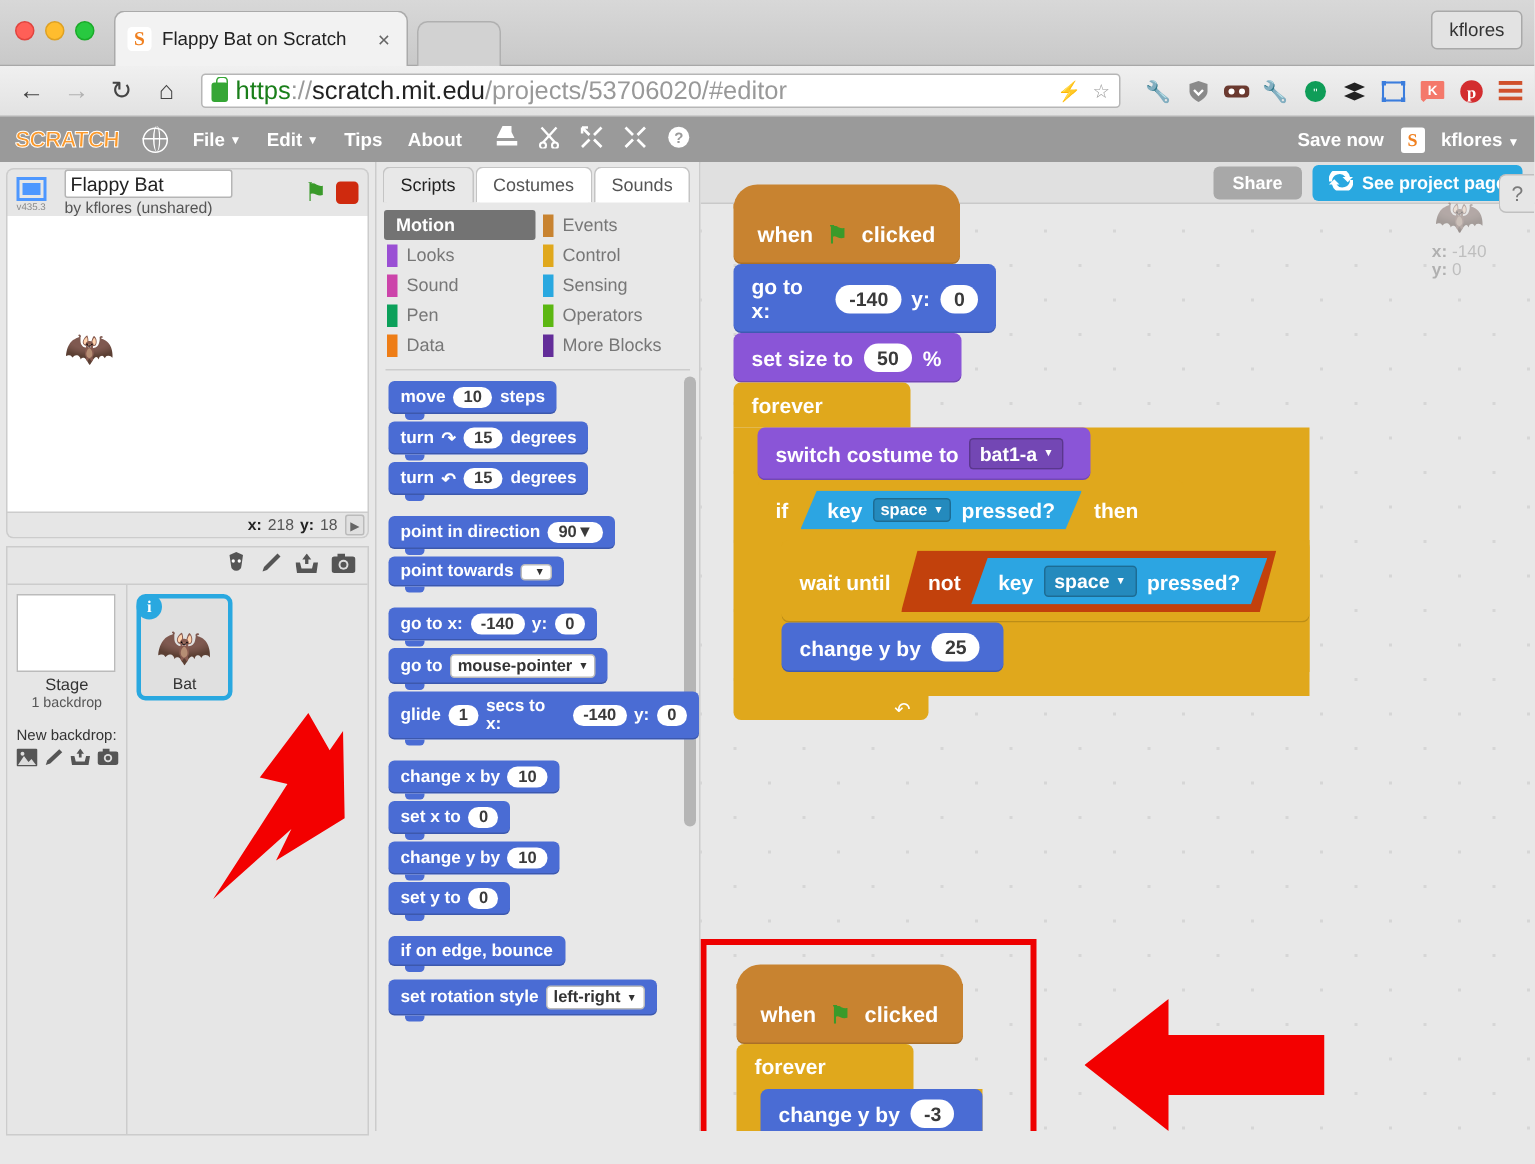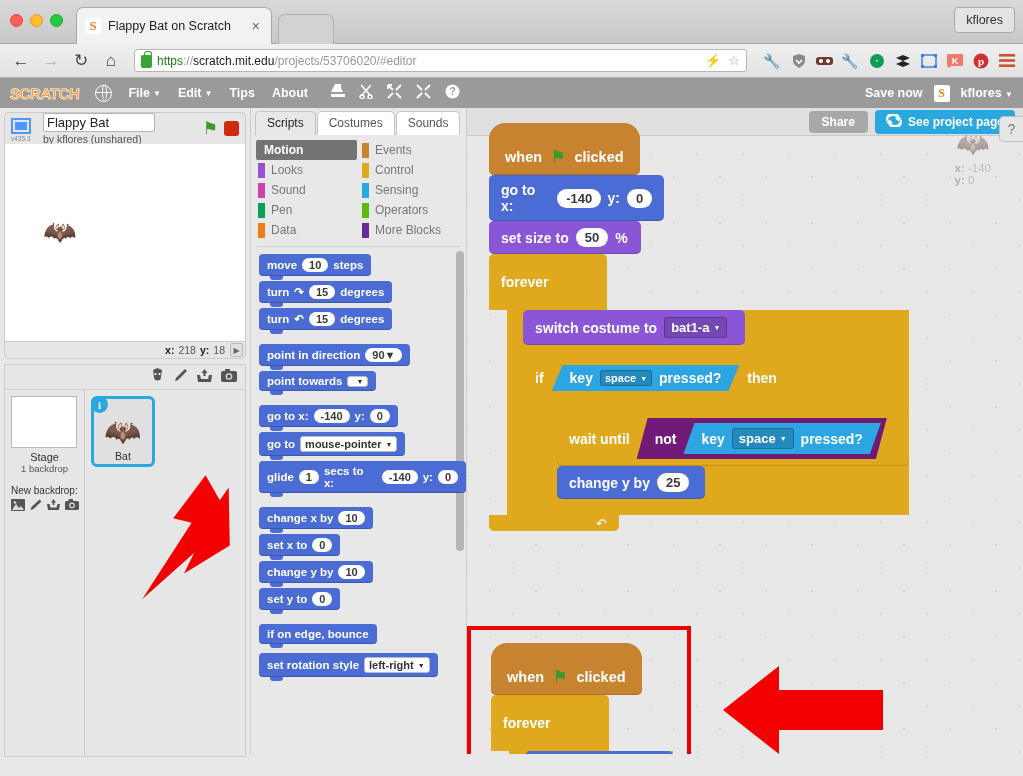--- a/index.html
+++ b/index.html
@@ -63,21 +63,21 @@
   }
   .lock {
     width: 11px; height: 13px; flex: none; position: relative;
     background: #35a635; border-radius: 2px; margin-top: 2px;
   }
   .lock::before {
     content: ""; position: absolute; left: 2.5px; top: -4px;
     width: 6px; height: 6px; border: 1.5px solid #35a635;
     border-bottom: none; border-radius: 3px 3px 0 0;
   }
-  .url { font-size: 12px; color: #999; white-space: nowrap; }
+  .url { font-size: 17px; color: #999; white-space: nowrap; }
   .url b { color: #1a7f1a; font-weight: normal; }
   .url i { color: #222; font-style: normal; }
   .url-act { margin-left: auto; display: flex; gap: 7px; color: #9a9a9a; font-size: 13px; }
   .ext-row { display: flex; align-items: center; gap: 9px; padding-left: 7px; }
   .ext { width: 17px; height: 17px; display: flex; align-items: center; justify-content: center; font-size: 14px; }
 
   
   .scratch-menu {
     height: 30px; background: #9a9a9a; display: flex; align-items: center;
     padding: 0 10px; gap: 0; color: #fff;
@@ -258,32 +258,32 @@
   .flag-ic { color: #3a9a2a; font-size: 16px; }
   .cblk {
     display: flex; align-items: center; gap: 7px; color: #fff;
     font: bold 14px "Liberation Sans", sans-serif; padding: 7px 12px;
     border-radius: 5px; position: relative; box-shadow: inset 0 -1px 0 rgba(0,0,0,.16);
   }
   .cblk .oval { border-radius: 11px; padding: 2px 9px; font-size: 13px; }
   .cblk .drop { padding: 2px 6px; font-size: 13px; }
   .wrap-head {
     color: #fff; font: bold 14px "Liberation Sans", sans-serif;
-    background: #e0a81c; padding: 20px 12px; border-radius: 5px 5px 0 0;
+    background: #e0a81c; padding: 7px 12px; border-radius: 5px 5px 0 0;
     display: flex; align-items: center; gap: 8px; position: relative; text-align: center;
   }
-  .wrap-body { background: #e0a81c; padding-left: 16px; margin-left: 18px; }
+  .wrap-body { background: #e0a81c; padding-left: 16px; }
   .wrap-foot { background: #e0a81c; height: 16px; border-radius: 0 0 5px 5px; position: relative; }
   .loop-arrow { position: absolute; font-size: 13px; color: #fff; }
   .hexa {
     background: #2ca5e2; color: #fff; font: bold 14px "Liberation Sans", sans-serif;
     padding: 5px 18px; display: inline-flex; align-items: center; gap: 7px;
     clip-path: polygon(11px 0, 100% 0, calc(100% - 11px) 100%, 0 100%);
   }
-  .hexa.op { background: #701a75; }
+  .hexa.op { background: #c2410c; }
   .redbox { position: absolute; border: 4px solid #ee0000; }
   .arrow-big { position: absolute; }
 </style>
 </head>
 <body>
 
 <div class="browser-tabbar">
   <div class="traffic">
     <span class="t-red"></span>
     <span class="t-yellow"></span>

